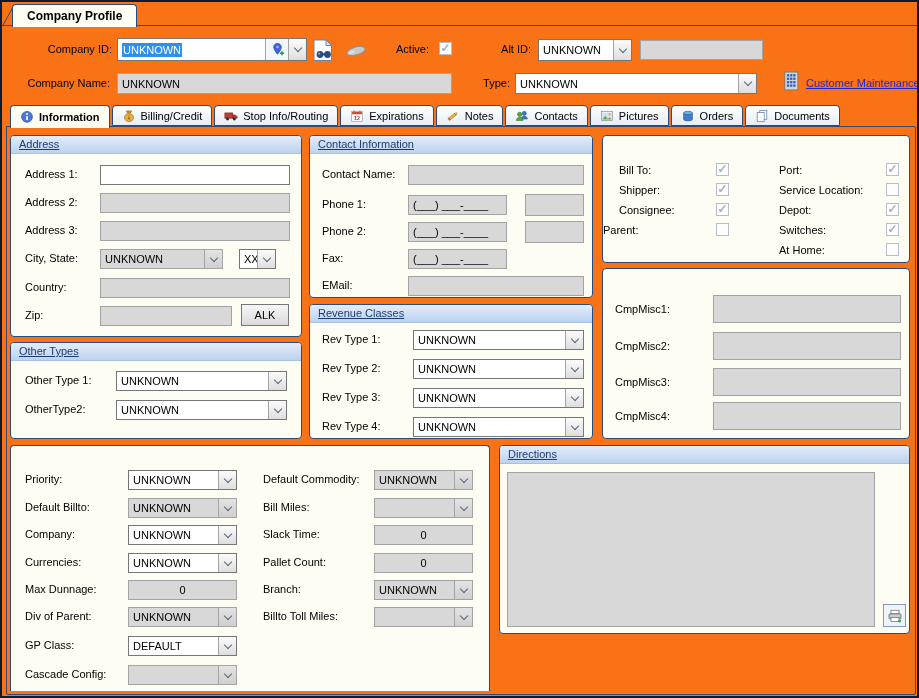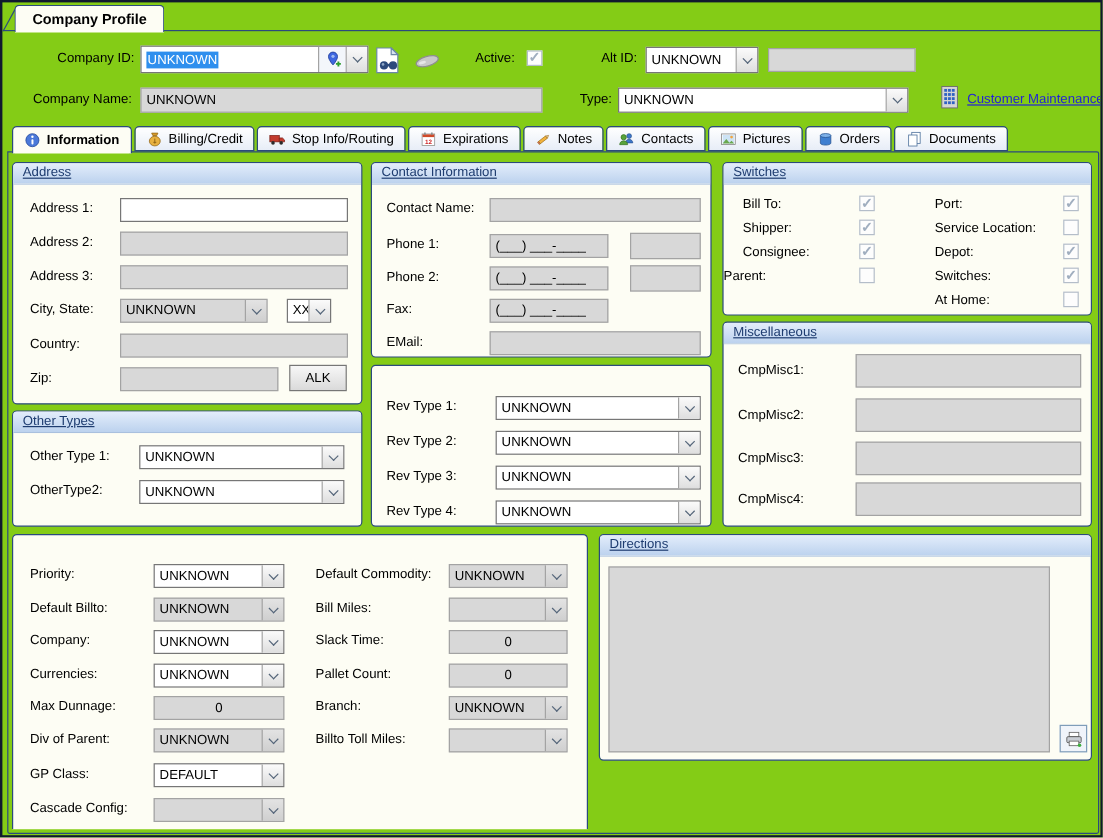--- a/index.html
+++ b/index.html
@@ -1,16 +1,16 @@
 <!DOCTYPE html>
 <html><head>
 <meta charset="utf-8">
 <style>
   html,body{margin:0;padding:0;background:#e8e8e8;font-family:"Liberation Sans",sans-serif;}
-  .win{position:relative;width:919px;height:698px;box-sizing:border-box;border:2px solid #10192e;background:#84cc16;overflow:hidden;font-size:11px;color:#000;}
+  .win{position:relative;width:919px;height:698px;box-sizing:border-box;border:2px solid #10192e;background:#f97316;overflow:hidden;font-size:11px;color:#000;}
   .abs{position:absolute;}
   .lbl{position:absolute;font-size:11px;white-space:nowrap;color:#000;}
   .lbl.r{text-align:right;}
   
   .wintab{position:absolute;left:10px;top:2px;height:22px;padding:0 14px;background:#fdfdf4;border:1px solid #2b4a7d;border-bottom:none;border-radius:4px 4px 0 0;display:flex;align-items:center;font-weight:bold;font-size:12px;z-index:5;}
   .topline{position:absolute;left:0;top:23px;width:100%;height:1px;background:#2b4a7d;z-index:1;}
   .slash{position:absolute;left:-1px;top:2px;width:12px;height:22px;z-index:2;}
   
   .tb{position:absolute;height:20px;box-sizing:border-box;border:1px solid #767676;background:#fff;display:flex;align-items:center;padding:0 4px;font-size:11px;overflow:hidden;white-space:nowrap;}
   .tb.dis{background:#d8d8d8;border-color:#a3a3a3;}
@@ -267,20 +267,21 @@
     <span class="lbl" style="left:12px;top:89px;">Phone 2:</span>
     <div class="tb dis" style="left:98px;top:86px;width:99px;">(___) ___-____</div>
     <div class="tb dis" style="left:215px;top:85px;width:59px;height:22px;"></div>
     <span class="lbl" style="left:12px;top:116px;">Fax:</span>
     <div class="tb dis" style="left:98px;top:113px;width:99px;">(___) ___-____</div>
     <span class="lbl" style="left:12px;top:143px;">EMail:</span>
     <div class="tb dis" style="left:98px;top:140px;width:176px;"></div>
   </div>
 
   <div class="grp" style="left:307px;top:302px;width:284px;height:135px;">
+    <div class="grph">Revenue Classes</div>
     <span class="lbl" style="left:12px;top:28px;">Rev Type 1:</span>
     <div class="combo" style="left:103px;top:25px;width:171px;">
       <span class="ct">UNKNOWN</span>
       <span class="cbtn"></span>
     </div>
     <span class="lbl" style="left:12px;top:57px;">Rev Type 2:</span>
     <div class="combo" style="left:103px;top:54px;width:171px;">
       <span class="ct">UNKNOWN</span>
       <span class="cbtn"></span>
     </div>
@@ -290,21 +291,20 @@
       <span class="cbtn"></span>
     </div>
     <span class="lbl" style="left:12px;top:115px;">Rev Type 4:</span>
     <div class="combo" style="left:103px;top:112px;width:171px;">
       <span class="ct">UNKNOWN</span>
       <span class="cbtn"></span>
     </div>
   </div>
 
   <div class="grp" style="left:600px;top:133px;width:308px;height:128px;">
-    <div class="grph">Switches</div>
     <span class="lbl" style="left:16px;top:28px;">Bill To:</span>
     <span class="ckb on" style="left:113px;top:27px;"></span>
     <span class="lbl" style="left:16px;top:48px;">Shipper:</span>
     <span class="ckb on" style="left:113px;top:47px;"></span>
     <span class="lbl" style="left:16px;top:68px;">Consignee:</span>
     <span class="ckb on" style="left:113px;top:67px;"></span>
     <span class="lbl" style="left:0;top:88px;">Parent:</span>
     <span class="ckb" style="left:113px;top:87px;"></span>
     <span class="lbl" style="left:176px;top:28px;">Port:</span>
     <span class="ckb on" style="left:283px;top:27px;"></span>
@@ -312,21 +312,20 @@
     <span class="ckb" style="left:283px;top:47px;"></span>
     <span class="lbl" style="left:176px;top:68px;">Depot:</span>
     <span class="ckb on" style="left:283px;top:67px;"></span>
     <span class="lbl" style="left:176px;top:88px;">Switches:</span>
     <span class="ckb on" style="left:283px;top:87px;"></span>
     <span class="lbl" style="left:176px;top:108px;">At Home:</span>
     <span class="ckb" style="left:283px;top:107px;"></span>
   </div>
 
   <div class="grp" style="left:600px;top:266px;width:308px;height:171px;">
-    <div class="grph">Miscellaneous</div>
     <span class="lbl" style="left:12px;top:34px;">CmpMisc1:</span>
     <div class="tb dis tall" style="left:110px;top:26px;width:188px;"></div>
     <span class="lbl" style="left:12px;top:71px;">CmpMisc2:</span>
     <div class="tb dis tall" style="left:110px;top:63px;width:188px;"></div>
     <span class="lbl" style="left:12px;top:107px;">CmpMisc3:</span>
     <div class="tb dis tall" style="left:110px;top:99px;width:188px;"></div>
     <span class="lbl" style="left:12px;top:141px;">CmpMisc4:</span>
     <div class="tb dis tall" style="left:110px;top:133px;width:188px;"></div>
   </div>
 

